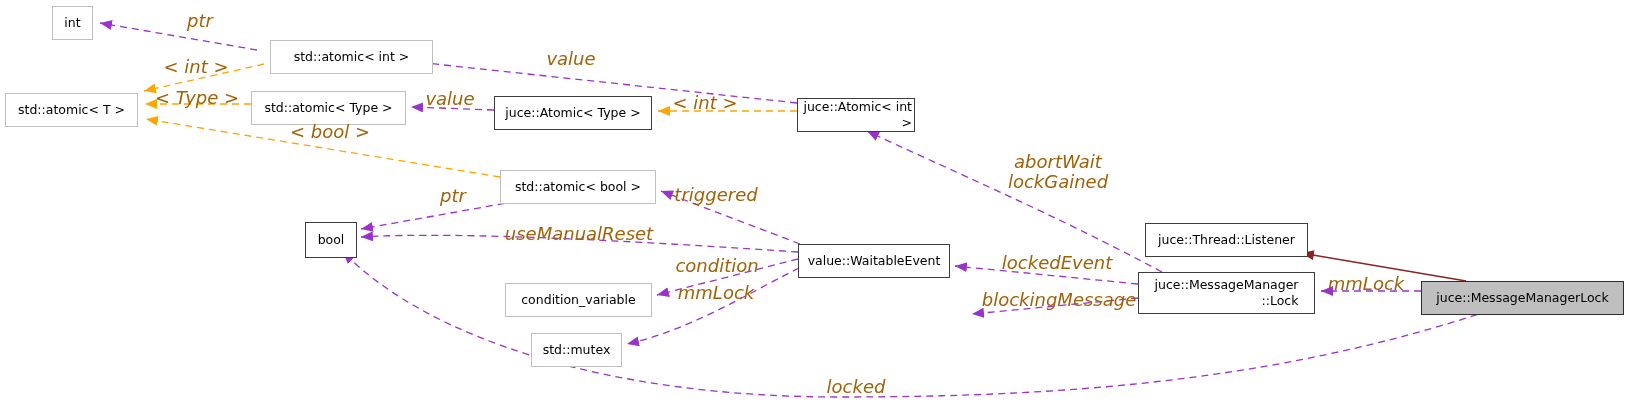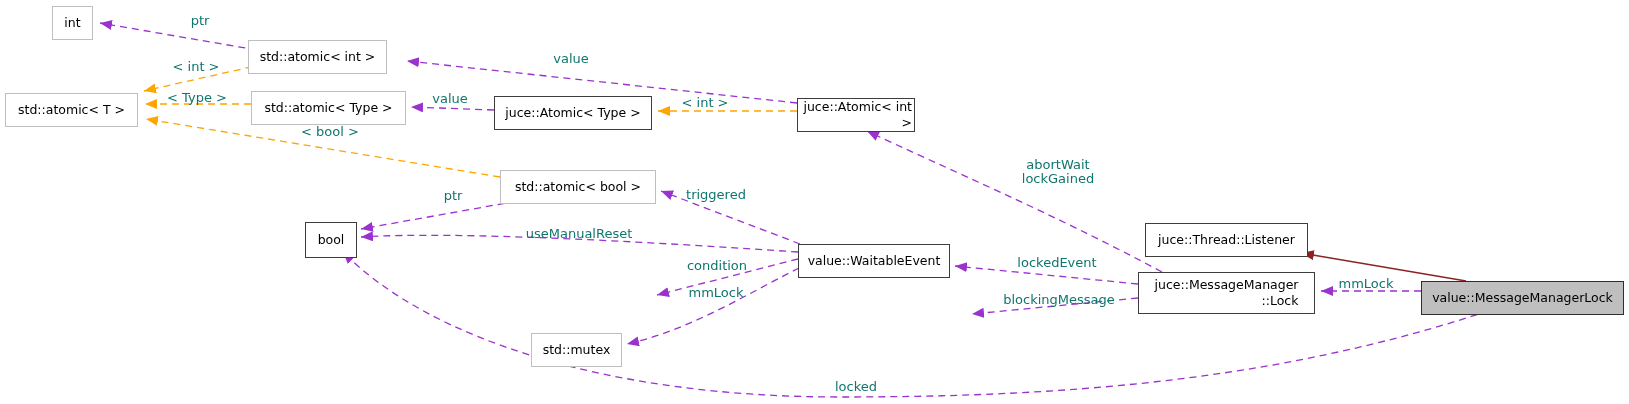--- a/index.html
+++ b/index.html
@@ -9,22 +9,22 @@
   }
   .edges{position:absolute;left:0;top:0;width:1629px;height:404px;}
   .node{
     position:absolute;box-sizing:border-box;background:#ffffff;border:1px solid #bfbfbf;
     color:#000;font-size:12.5px;line-height:1.25;display:flex;align-items:center;justify-content:center;
     text-align:center;white-space:pre-line;padding:16px 2px;
   }
   .node.doc{border:1.4px solid #3d3d3d;text-align:right;}
   .node.main{border:1.6px solid #2e2e2e;background:#bfbfbf;}
   .edge-label{
-    position:absolute;transform:translate(-50%,-50%);color:#0f766e;font-size:13px;line-height:1.1;
-    text-align:center;white-space:pre-line;pointer-events:none;
+    position:absolute;transform:translate(-50%,-50%);color:#a16207;font-size:18px;line-height:1.1;
+    text-align:center;white-space:pre-line;pointer-events:none;font-style:italic;
   }
 </style>
 </head>
 <body>
 
 <div class="canvas">
 
   <svg class="edges" viewBox="0 0 1629 404" xmlns="http://www.w3.org/2000/svg">
     <defs>
       <marker id="arr-p" markerWidth="14" markerHeight="12" refX="12" refY="5" orient="auto" markerUnits="userSpaceOnUse">
@@ -58,33 +58,34 @@
       <path d="M 264 64 L 144 91" marker-end="url(#arr-o)"></path>
       <path d="M 251 104 L 145 104" marker-end="url(#arr-o)"></path>
       <path d="M 500 177 L 146 119" marker-end="url(#arr-o)"></path>
       <path d="M 797 111 L 658 111" marker-end="url(#arr-o)"></path>
     </g>
 
     <path d="M 1466 281 L 1301 253" stroke="#8b2323" stroke-width="1.5" fill="none" marker-end="url(#arr-b)"></path>
   </svg>
 
   <div class="node ext" style="left:52px;top:6px;width:41px;height:25px">int</div>
-  <div class="node ext" style="left:248px;top:40px;width:139px;height:26px">std::atomic&lt; int &gt;</div>
+  <div class="node ext" style="left:270px;top:40px;width:163px;height:26px">std::atomic&lt; int &gt;</div>
   <div class="node ext" style="left:5px;top:93px;width:133px;height:15px">std::atomic&lt; T &gt;</div>
   <div class="node ext" style="left:251px;top:91px;width:155px;height:33px">std::atomic&lt; Type &gt;</div>
   <div class="node doc" style="left:494px;top:96px;width:158px;height:28px">juce::Atomic&lt; Type &gt;</div>
   <div class="node doc" style="left:797px;top:98px;width:118px;height:26px">juce::Atomic&lt; int &gt;</div>
   <div class="node ext" style="left:500px;top:170px;width:156px;height:26px">std::atomic&lt; bool &gt;</div>
   <div class="node doc" style="left:305px;top:222px;width:52px;height:36px">bool</div>
+  <div class="node ext" style="left:505px;top:283px;width:147px;height:27px">condition_variable</div>
   <div class="node ext" style="left:531px;top:333px;width:91px;height:27px">std::mutex</div>
   <div class="node doc" style="left:798px;top:244px;width:152px;height:28px">value::WaitableEvent</div>
   <div class="node doc" style="left:1145px;top:223px;width:163px;height:27px">juce::Thread::Listener</div>
   <div class="node doc" style="left:1138px;top:272px;width:177px;height:42px">juce::MessageManager
 ::Lock</div>
-  <div class="node main" style="left:1421px;top:281px;width:203px;height:26px">value::MessageManagerLock</div>
+  <div class="node main" style="left:1421px;top:281px;width:203px;height:26px">juce::MessageManagerLock</div>
 
   <div class="edge-label" style="left:200px;top:21px">ptr</div>
   <div class="edge-label" style="left:196px;top:67px">&lt; int &gt;</div>
   <div class="edge-label" style="left:571px;top:59px">value</div>
   <div class="edge-label" style="left:197px;top:98px">&lt; Type &gt;</div>
   <div class="edge-label" style="left:450px;top:99px">value</div>
   <div class="edge-label" style="left:705px;top:103px">&lt; int &gt;</div>
   <div class="edge-label" style="left:330px;top:132px">&lt; bool &gt;</div>
   <div class="edge-label" style="left:453px;top:196px">ptr</div>
   <div class="edge-label" style="left:716px;top:195px">triggered</div>

